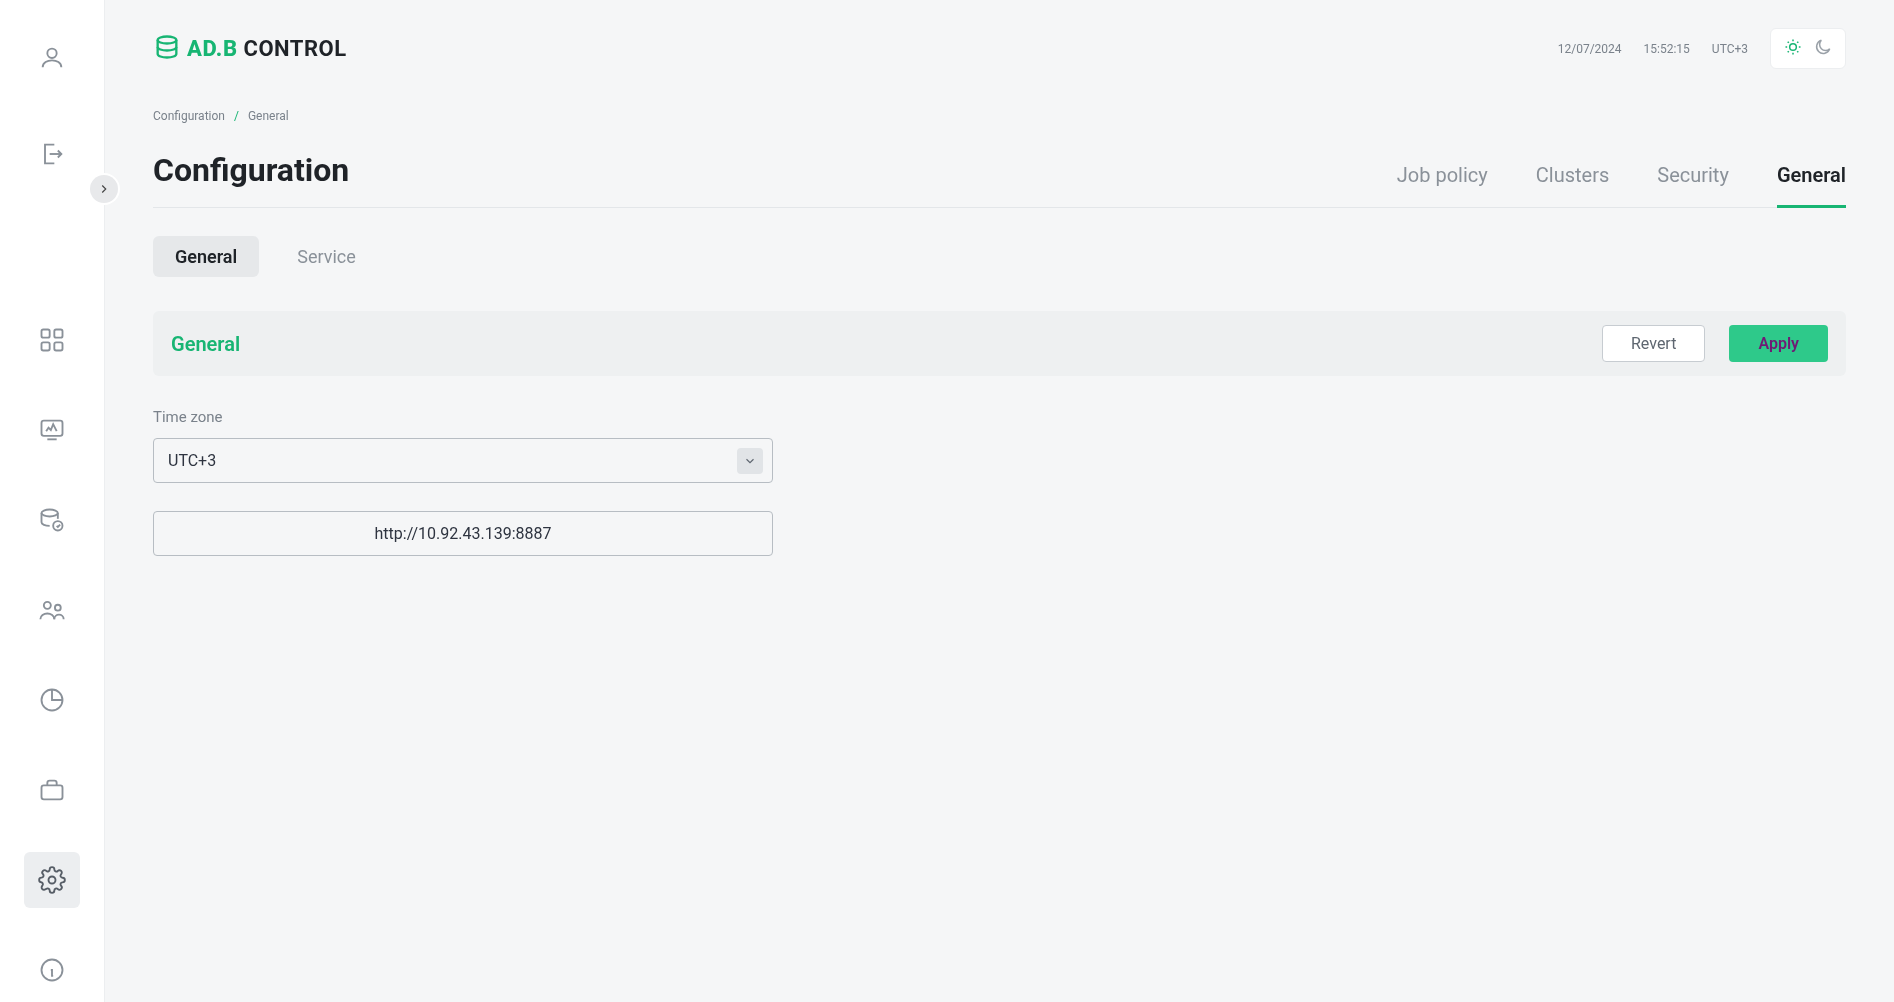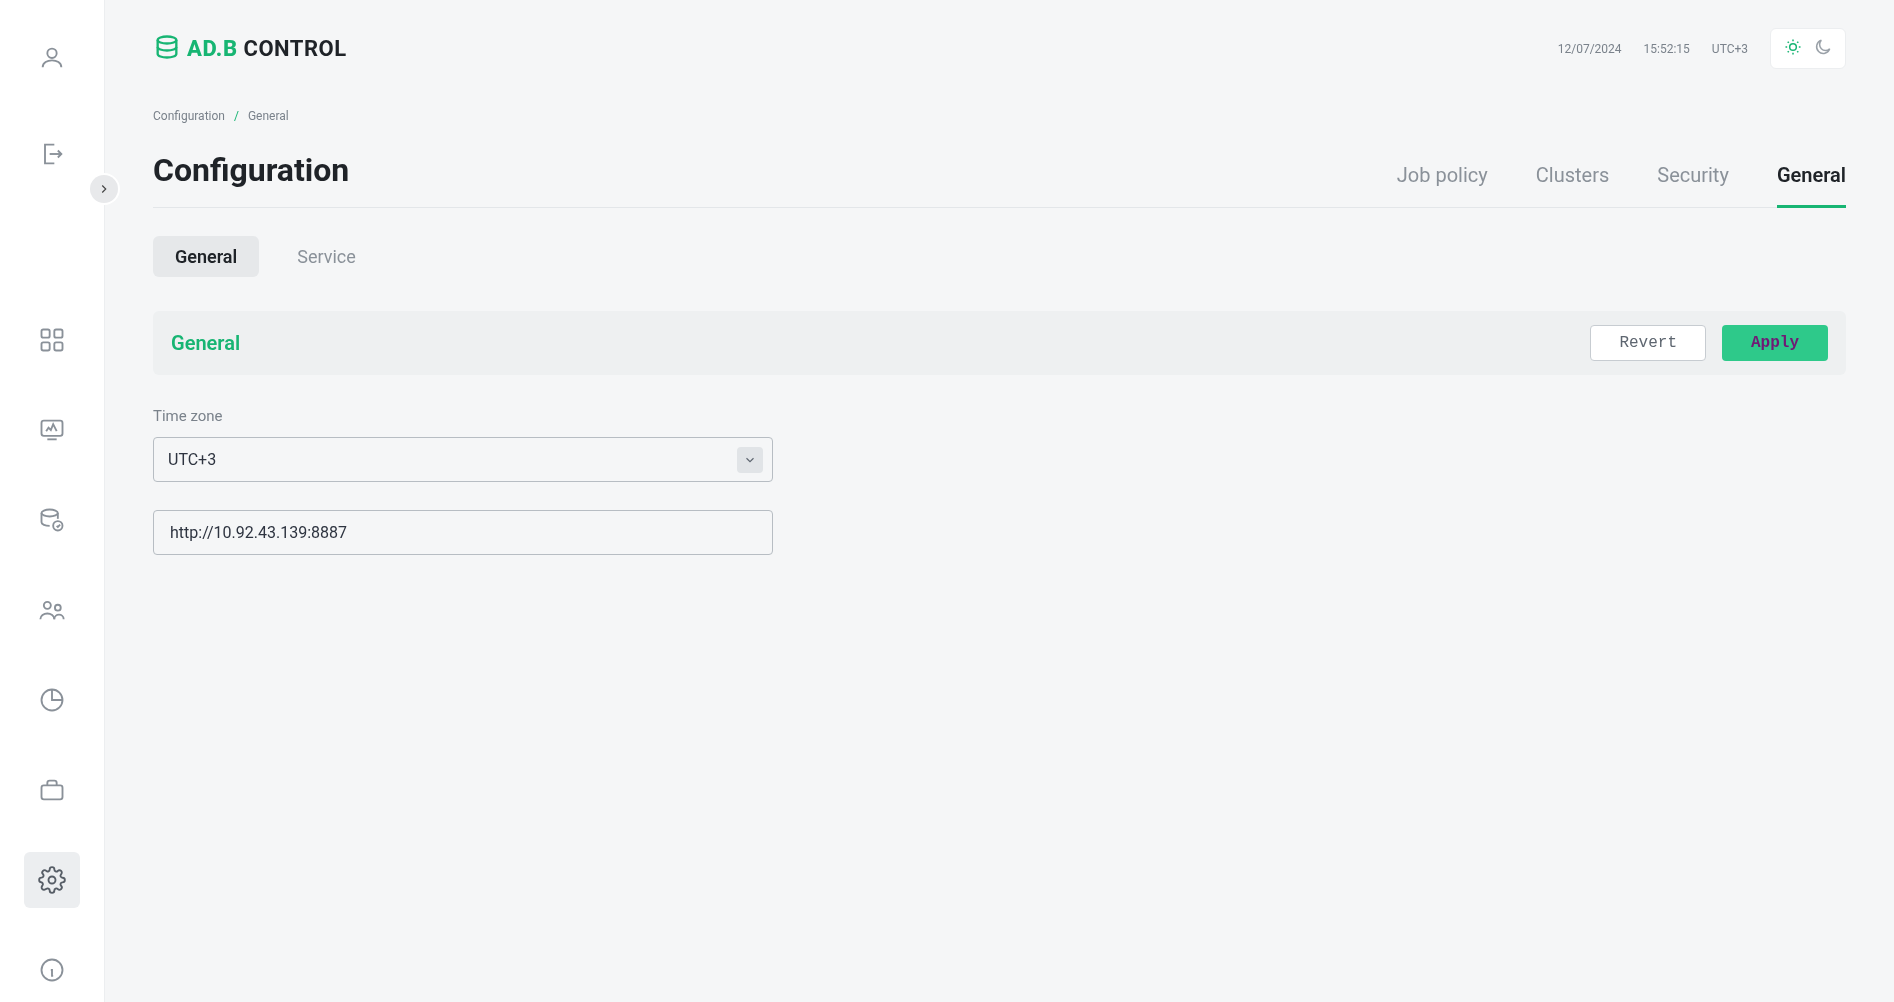--- a/index.html
+++ b/index.html
@@ -95,21 +95,21 @@
     padding: 10px 22px; border-radius: 6px;
   }
   .sub-tab.active { background: #e6e8ea; color: #1f2328; font-weight: 600; }
 
   .panel-head {
     display: flex; align-items: center; justify-content: space-between;
     background: #eef0f1; border-radius: 6px;
     padding: 14px 18px; margin-bottom: 32px;
   }
   .panel-title { font-size: 20px; font-weight: 600; color: #17b573; }
-  .panel-actions { display: flex; gap: 16px; font-family: Liberation Mono, monospace; }
+  .panel-actions { display: flex; gap: 24px; }
   .btn {
     font-size: 16px; padding: 8px 28px; border-radius: 4px;
     border: 1px solid transparent; cursor: pointer;
     font-family: inherit;
   }
   .btn-outline { background: #fff; border-color: #c7ccd1; color: #5e6670; }
   .btn-primary  { background: #2ec98a; color: #701a75; font-weight: 600; }
 
   .form-group { margin-bottom: 28px; max-width: 620px; }
   .form-label { font-size: 15px; color: #7a828b; margin-bottom: 12px; display: block; }
@@ -140,20 +140,21 @@
 
   .text-input {
     width: 100%;
     font-size: 16px;
     padding: 12px 16px;
     border: 1px solid #b7bdc3;
     border-radius: 4px;
     background: #f5f6f7;
     color: #2e3440;
     font-family: inherit;
+    text-align: center;
   }
 </style>
 </head>
 <body>
 
 <div class="app">
   <aside class="sidebar">
     <div class="sidebar-top">
       <div class="sb-icon">
         <svg viewBox="0 0 24 24" fill="none" stroke="currentColor" stroke-width="1.6">

